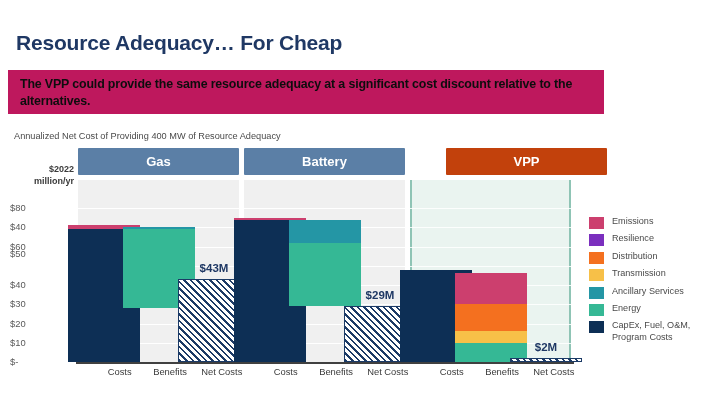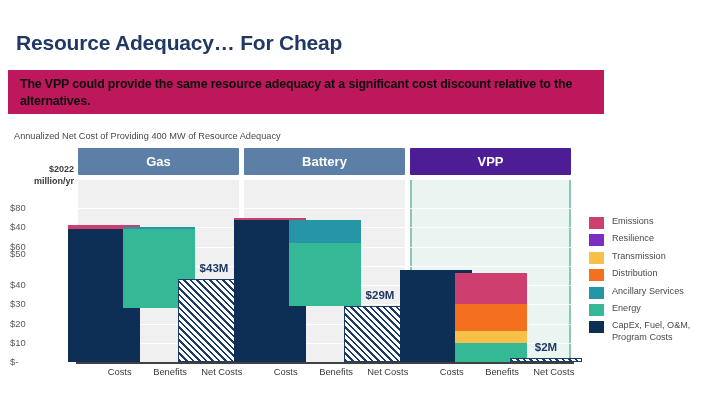--- a/index.html
+++ b/index.html
@@ -47,21 +47,21 @@
   
   .plot { position: absolute; left: 0; top: 0; width: 728px; height: 410px; }
 
   .group-header {
     position: absolute; top: 148px; height: 27px;
     color: #ffffff; font-size: 13px; font-weight: bold;
     display: flex; align-items: center; justify-content: center;
     border-radius: 1px;
   }
   .gh-blue { background: #5b7fa6; }
-  .gh-green { background: #4c1d95; }
+  .gh-green { background: #c2410c; margin-left: 36px; }
 
   .panel { position: absolute; top: 180px; height: 182px; }
   .panel-gray { background: #f0f0f0; }
   .panel-mint { background: #eaf4f0; border-left: 2px solid #8fc4b5; border-right: 2px solid #8fc4b5; }
 
   .gridline {
     position: absolute; height: 1px; background: #ffffff;
   }
   .gridline-mint { background: #ffffff; opacity: .85; }
 
@@ -210,28 +210,28 @@
   <div class="legend" id="legend-root">
       <div class="legend-row">
         <span class="legend-swatch" style="background: rgb(204, 63, 110);"></span>
         <span class="legend-text">Emissions</span>
       </div>
       <div class="legend-row">
         <span class="legend-swatch" style="background: rgb(123, 47, 190);"></span>
         <span class="legend-text">Resilience</span>
       </div>
       <div class="legend-row">
+        <span class="legend-swatch" style="background: rgb(244, 112, 31);"></span>
+        <span class="legend-text">Distribution</span>
+      </div>
+      <div class="legend-row">
         <span class="legend-swatch" style="background: rgb(247, 192, 72);"></span>
         <span class="legend-text">Transmission</span>
       </div>
       <div class="legend-row">
-        <span class="legend-swatch" style="background: rgb(244, 112, 31);"></span>
-        <span class="legend-text">Distribution</span>
-      </div>
-      <div class="legend-row">
         <span class="legend-swatch" style="background: rgb(36, 150, 165);"></span>
         <span class="legend-text">Ancillary Services</span>
       </div>
       <div class="legend-row">
         <span class="legend-swatch" style="background: rgb(53, 184, 149);"></span>
         <span class="legend-text">Energy</span>
       </div>
       <div class="legend-row">
         <span class="legend-swatch" style="background: rgb(13, 47, 85);"></span>
         <span class="legend-text">CapEx, Fuel, O&amp;M,<br>Program Costs</span>

